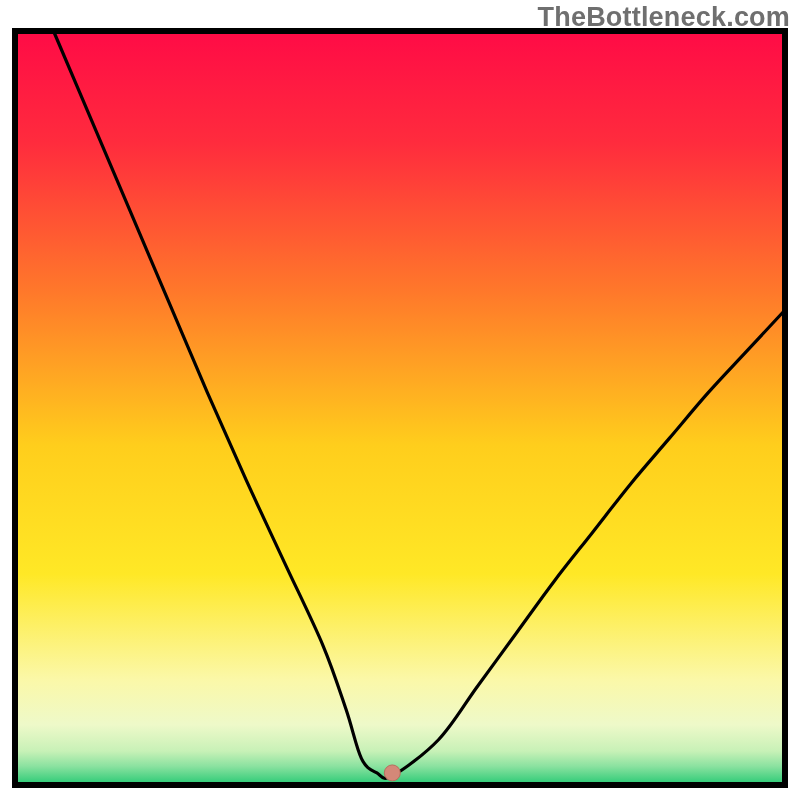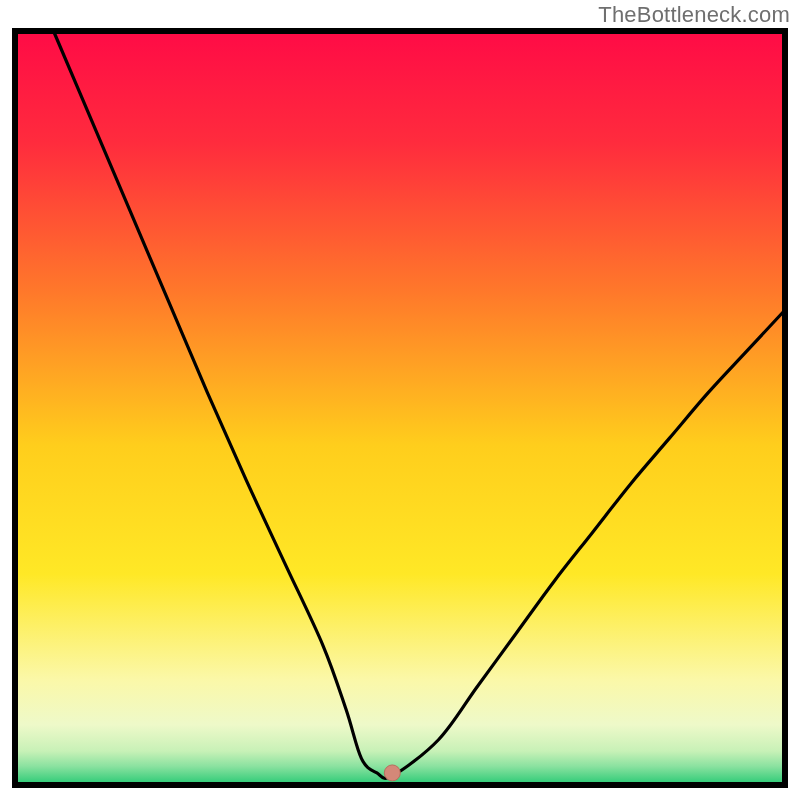--- a/index.html
+++ b/index.html
@@ -14,22 +14,22 @@
   .wrap {
     position: relative;
     width: 800px;
     height: 800px;
   }
   .watermark {
     position: absolute;
     top: 2px;
     right: 10px;
     color: #6f6f6f;
-    font-size: 22px;
-    font-weight: 400;
+    font-size: 27px;
+    font-weight: 700;
     letter-spacing: 0.2px;
     z-index: 5;
     user-select: none;
   }
   .plot {
     position: absolute;
     left: 12px;
     top: 28px;
     width: 776px;
     height: 760px;

